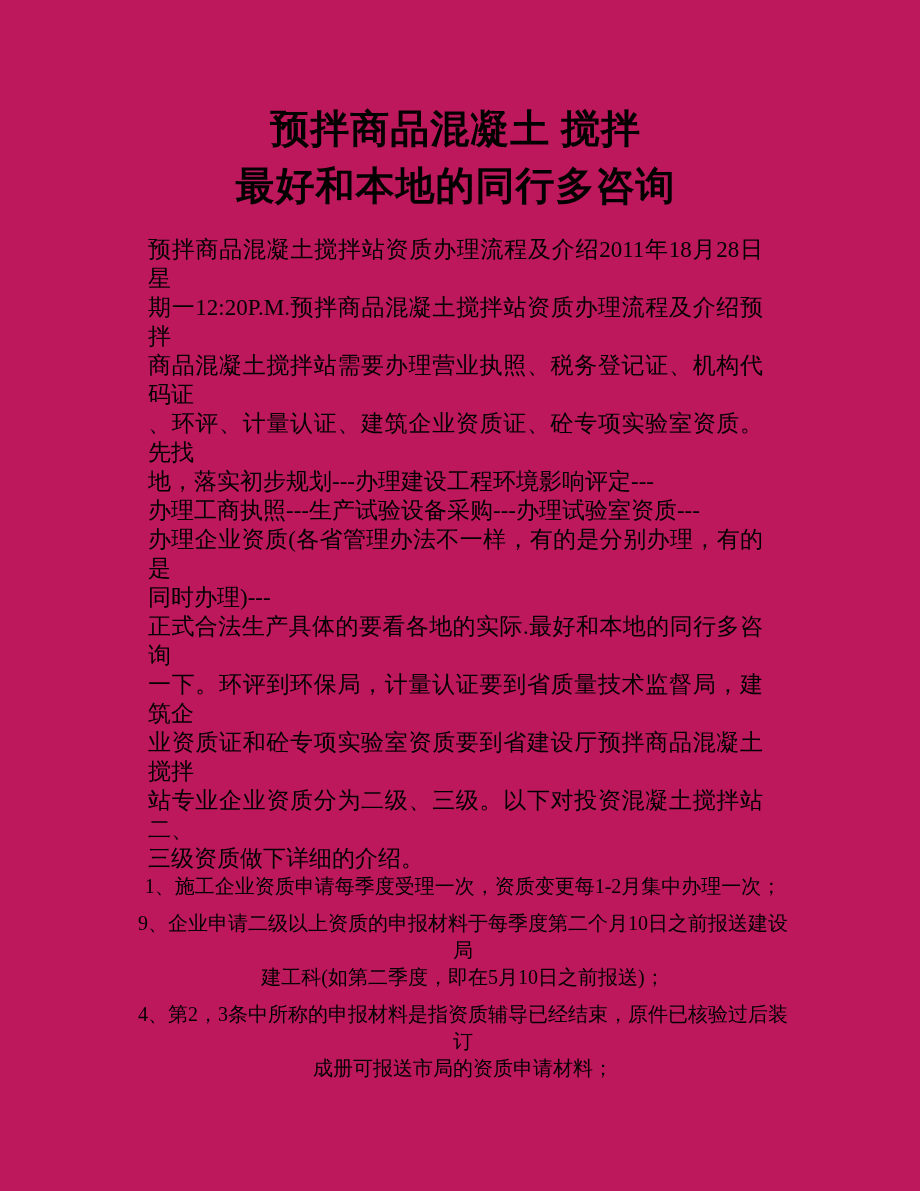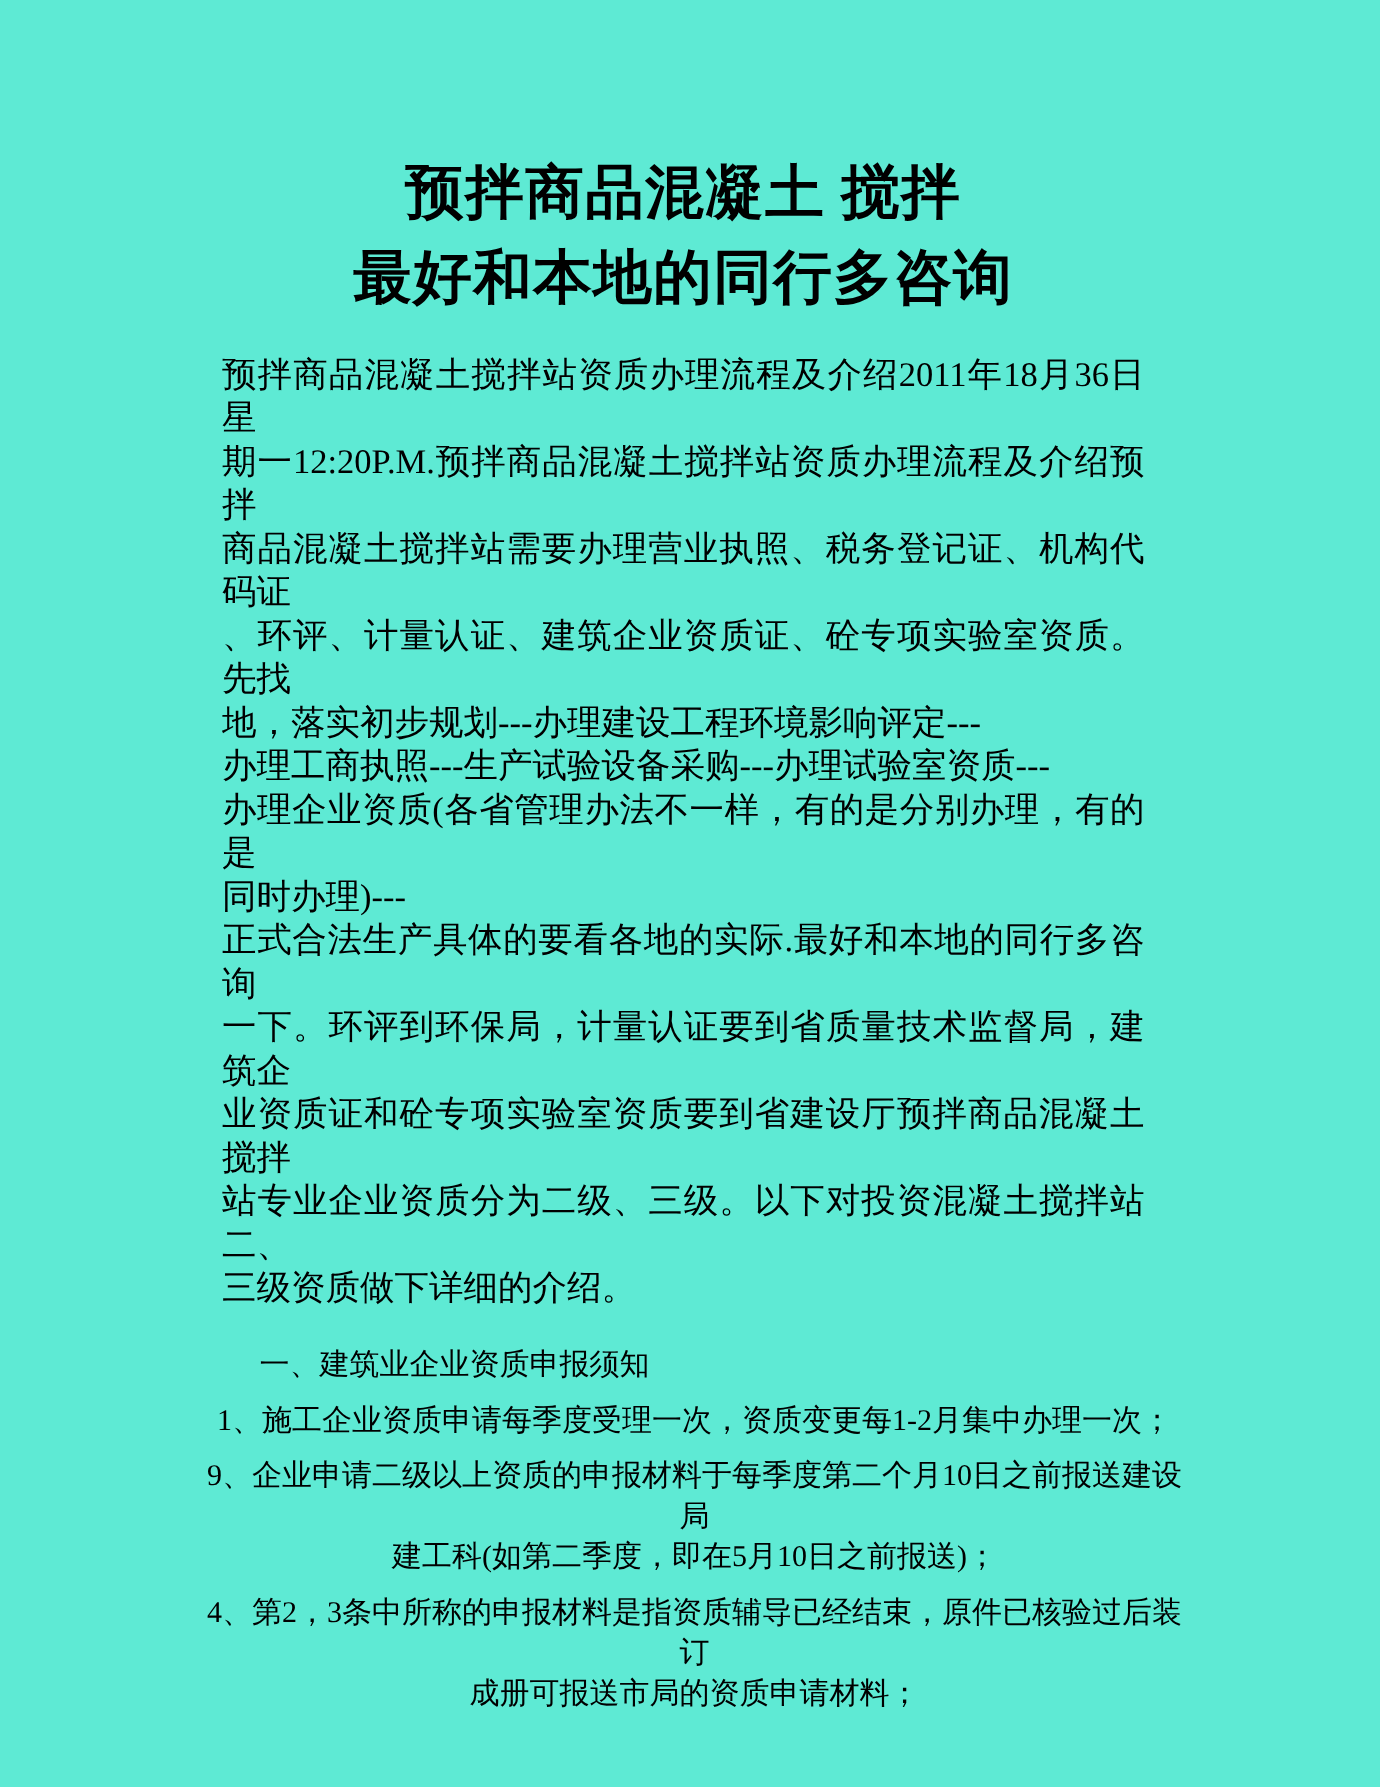--- a/index.html
+++ b/index.html
@@ -4,21 +4,21 @@
 <style>
   html, body { margin: 0; padding: 0; }
   body {
     width: 920px; height: 1191px;
     background: #ffffff;
     font-family: "Liberation Serif", "DejaVu Serif", serif;
   }
   .page {
     position: relative;
     width: 920px; height: 1191px;
-    background: #5eead4;
+    background: #be185d;
     color: #000000;
     overflow: hidden;
   }
   .content {
     position: absolute;
     left: 133px; top: 100px;
     width: 660px;
   }
   .doc-title {
     margin: 0 0 0 15px;
@@ -60,34 +60,33 @@
 </style>
 </head>
 <body>
 
 <div class="page">
   <div class="content">
     <h1 class="doc-title">
       <span class="title-line">预拌商品混凝土 搅拌</span>
       <span class="title-line">最好和本地的同行多咨询</span>
     </h1>
-    <div class="intro">预拌商品混凝土搅拌站资质办理流程及介绍<span class="latin">2011</span>年<span class="latin">18</span>月<span class="latin">36</span>日星
+    <div class="intro">预拌商品混凝土搅拌站资质办理流程及介绍<span class="latin">2011</span>年<span class="latin">18</span>月<span class="latin">28</span>日星
 期一<span class="latin">12:20P.M.</span>预拌商品混凝土搅拌站资质办理流程及介绍预拌
 商品混凝土搅拌站需要办理营业执照、税务登记证、机构代码证
 、环评、计量认证、建筑企业资质证、砼专项实验室资质。先找
 地，落实初步规划---办理建设工程环境影响评定---
 办理工商执照---生产试验设备采购---办理试验室资质---
 办理企业资质(各省管理办法不一样，有的是分别办理，有的是
 同时办理)---
 正式合法生产具体的要看各地的实际<span class="latin">.</span>最好和本地的同行多咨询
 一下。环评到环保局，计量认证要到省质量技术监督局，建筑企
 业资质证和砼专项实验室资质要到省建设厅预拌商品混凝土搅拌
 站专业企业资质分为二级、三级。以下对投资混凝土搅拌站二、
 三级资质做下详细的介绍。</div>
-    <div class="section-heading">一、建筑业企业资质申报须知</div>
     <div class="items">
         <div class="item">1、施工企业资质申请每季度受理一次，资质变更每1-2月集中办理一次；</div>
         <div class="item">9、企业申请二级以上资质的申报材料于每季度第二个月10日之前报送建设局
 建工科(如第二季度，即在5月10日之前报送)；</div>
         <div class="item">4、第2，3条中所称的申报材料是指资质辅导已经结束，原件已核验过后装订
 成册可报送市局的资质申请材料；</div>
       </div>
   </div>
 </div>
 

